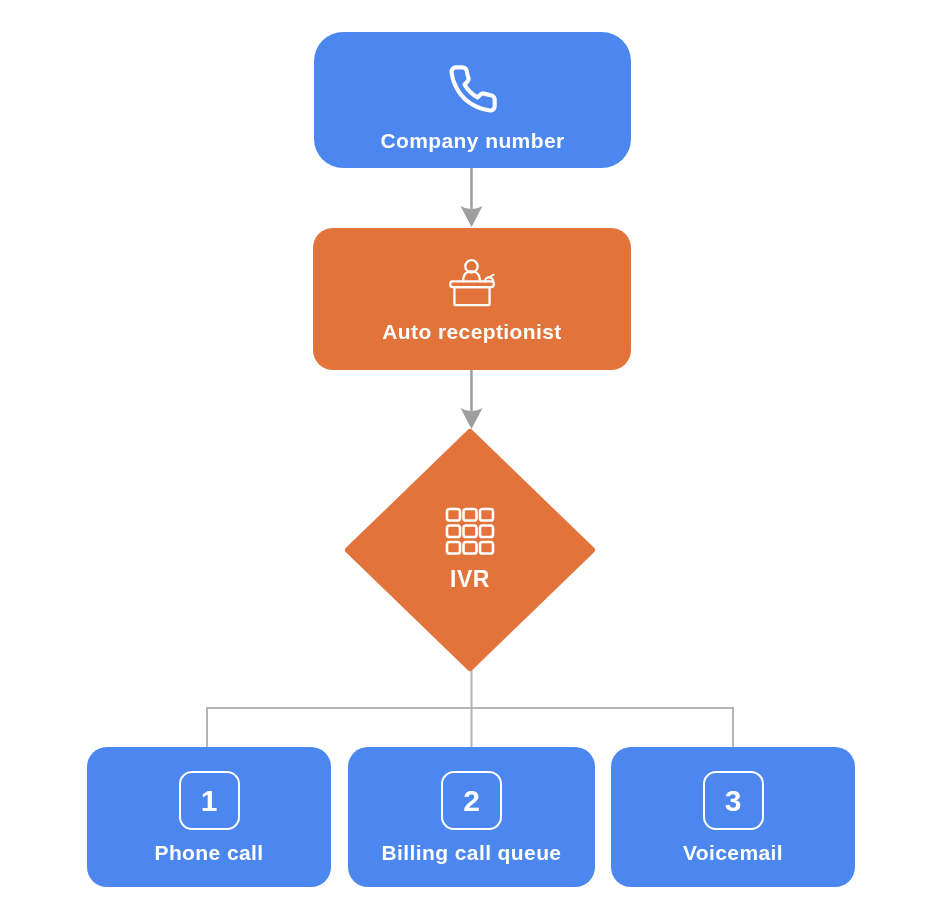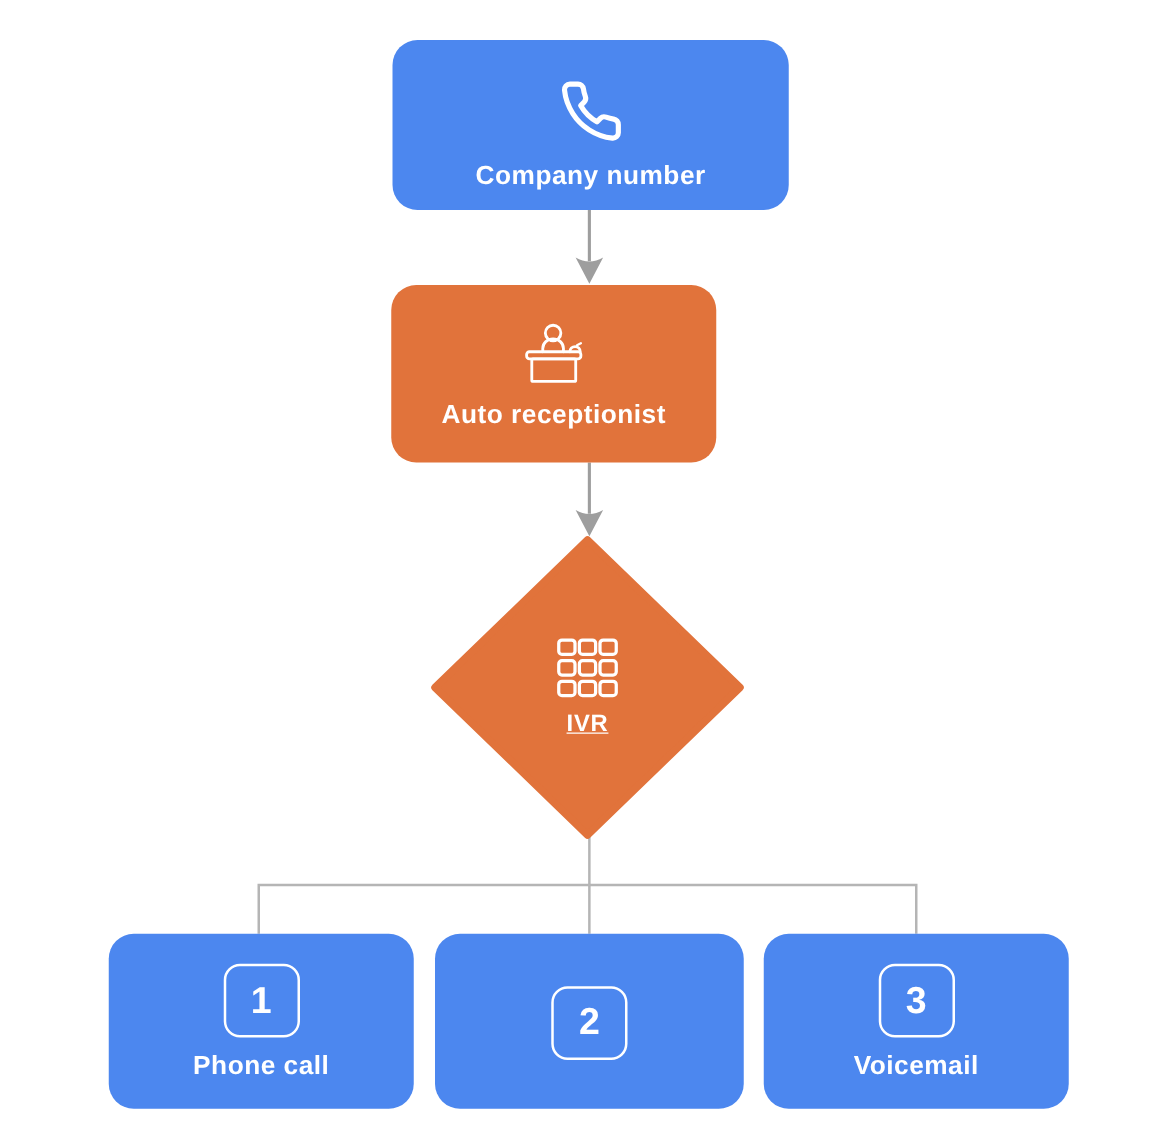--- a/index.html
+++ b/index.html
@@ -32,30 +32,30 @@
     align-items:center;justify-content:center;
     color:var(--text);
     z-index:2;
   }
   .node.blue{background:var(--blue);}
   .node.orange{background:var(--orange);}
   .node-label{
     font-size:21px;font-weight:700;color:var(--text);
     letter-spacing:.4px;white-space:nowrap;
   }
-  #node-company{left:314px;top:32px;width:317px;height:136px;gap:14px;padding-top:16px;}
-  #node-receptionist{left:313px;top:228px;width:260px;height:142px;gap:6px;padding-top:2px;}
+  #node-company{left:314px;top:32px;width:317px;height:136px;gap:14px;padding-top:16px;border-radius:29px;}
+  #node-receptionist{left:313px;top:228px;width:318px;height:142px;gap:6px;padding-top:2px;}
   
   #diamond-svg{position:absolute;left:344px;top:428px;width:252px;height:244px;z-index:1;}
   #diamond-content{
     position:absolute;left:347px;top:431px;width:246px;height:238px;
     display:flex;flex-direction:column;align-items:center;justify-content:center;
     gap:9px;z-index:2;color:var(--text);
   }
-  #diamond-content .node-label{font-size:19px;letter-spacing:.6px;text-decoration:underline;}
+  #diamond-content .node-label{font-size:23px;letter-spacing:.6px;}
   
   .option{
     position:absolute;top:747px;height:140px;
     display:flex;flex-direction:column;align-items:center;justify-content:center;
     gap:11px;padding-top:2px;
   }
   #option-1{left:87px;width:244px;}
   #option-2{left:348px;width:247px;}
   #option-3{left:611px;width:244px;}
   .keycap{
@@ -134,20 +134,21 @@
     <div class="keycap">
       <span>1</span>
     </div>
     <span class="node-label">Phone call</span>
   </div>
 
   <div class="node blue option" id="option-2">
     <div class="keycap">
       <span>2</span>
     </div>
+    <span class="node-label">Billing call queue</span>
   </div>
 
   <div class="node blue option" id="option-3">
     <div class="keycap">
       <span>3</span>
     </div>
     <span class="node-label">Voicemail</span>
   </div>
 
 </div>

